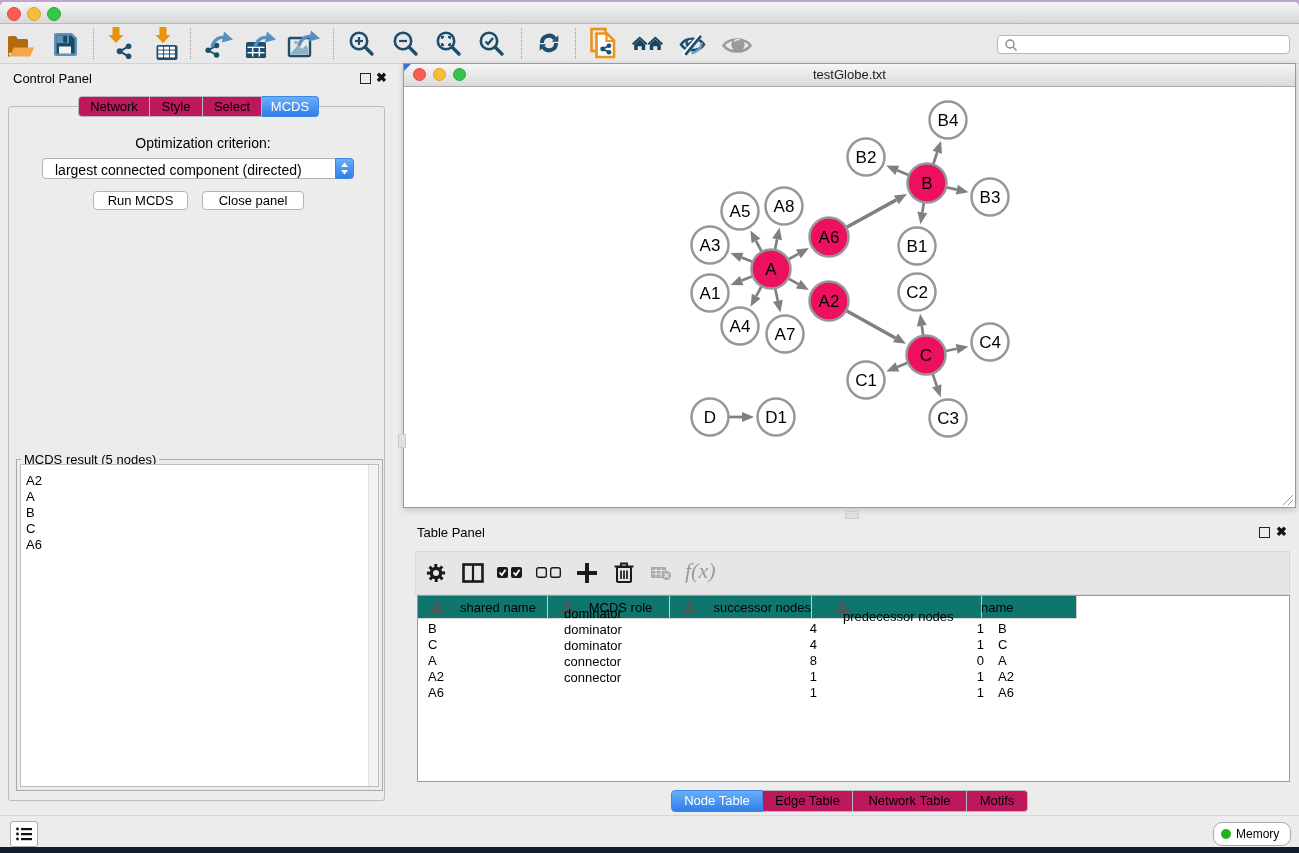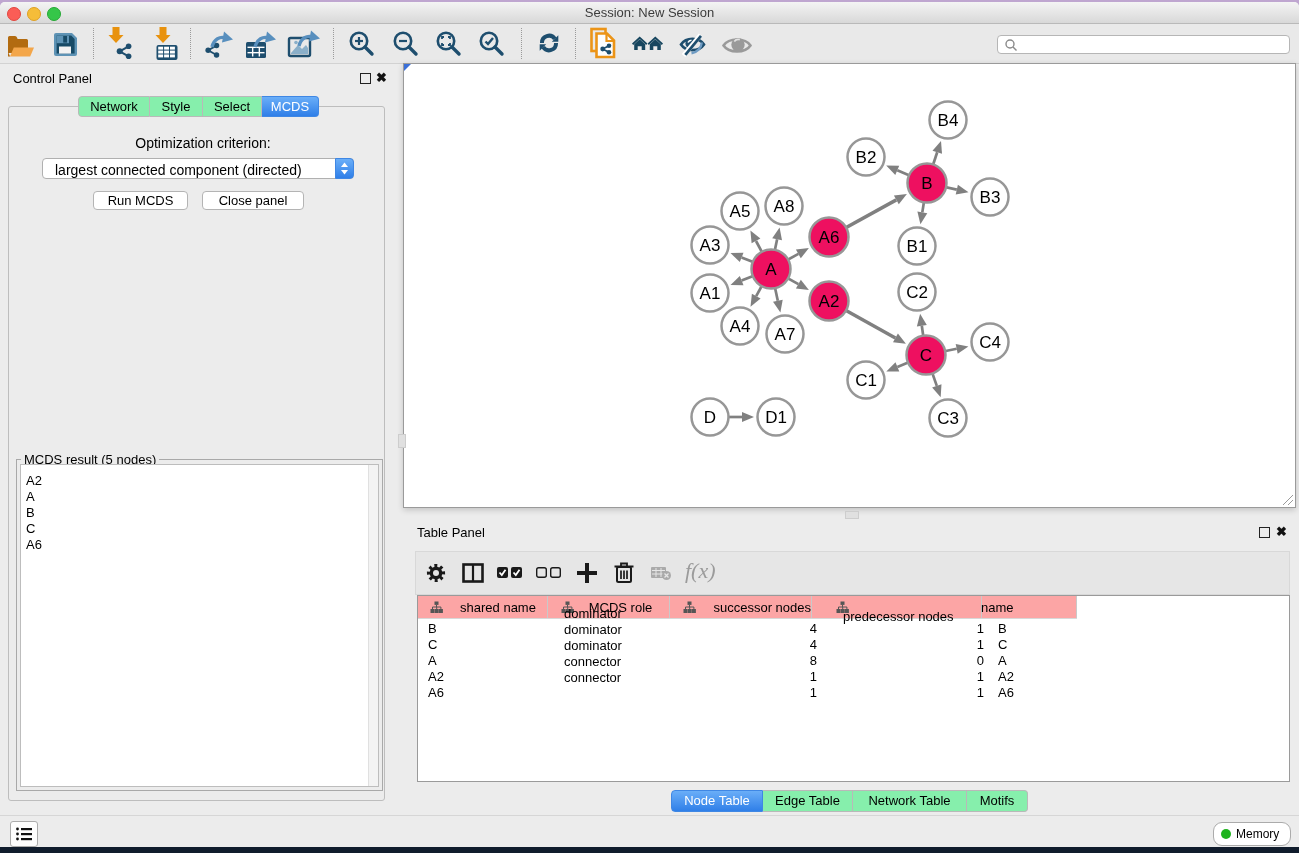--- a/index.html
+++ b/index.html
@@ -4,31 +4,30 @@
 body{width:1299px;height:853px;position:relative;overflow:hidden;background:#bfa6d0;font-family:"Liberation Sans",sans-serif;font-size:13px;color:#000}
 .abs{position:absolute}
 .win{position:absolute;left:0;top:2px;width:1299px;height:845px;background:#ececec;border-radius:5px 5px 0 0}
 .titlebar{position:absolute;left:0;top:2px;width:1299px;height:21px;background:linear-gradient(#f4f4f4,#d8d8d8);border-radius:5px 5px 0 0;border-bottom:1px solid #b9b9b9}
 .tl{position:absolute;top:5px;width:12px;height:12px;border-radius:50%}
 .toolbar{position:absolute;left:0;top:24px;width:1299px;height:39px;background:#e9e9e9;border-bottom:1px solid #d2d2d2}
 .tsep{position:absolute;top:4px;height:31px;width:0;border-left:1px dotted #9a9a9a}
 .ticon{position:absolute;top:3px}
 .sqico{position:absolute;width:9px;height:9px;border:1.5px solid #222}
 .xico{position:absolute;font-size:13px;font-weight:bold;color:#111;line-height:12px}
-.tab{display:inline-block;height:19px;line-height:19px;background:#86efac;border:1px solid #b9b9b9;text-align:center;font-size:13px;vertical-align:top}
+.tab{display:inline-block;height:19px;line-height:19px;background:#be185d;border:1px solid #b9b9b9;text-align:center;font-size:13px;vertical-align:top}
 .btn{position:absolute;background:#fff;border:1px solid #b4b4b4;border-radius:4px;text-align:center;font-size:13px}
 </style></head>
 <body>
 <div class="win"></div>
 
 <div class="titlebar">
  <div class="tl" style="left:7px;background:#fb5d56;border:1px solid #e2463f"></div>
  <div class="tl" style="left:27px;background:#f5bd39;border:1px solid #dfa023"></div>
  <div class="tl" style="left:47px;background:#35c649;border:1px solid #26a835"></div>
- <div class="abs" style="left:0;right:0;top:3px;text-align:center;color:#3c3c3c">Session: New Session</div>
 </div>
 
 <div class="toolbar">
  <div class="tsep" style="left:93px"></div>
  <div class="tsep" style="left:190px"></div>
  <div class="tsep" style="left:333px"></div>
  <div class="tsep" style="left:521px"></div>
  <div class="tsep" style="left:575px"></div>
  <svg class="ticon" width="32" height="32" style="left:4px;top:6px">
       <path d="M4 23 L4 7.5 Q4 6 5.5 6 L11 6 Q12.5 6 13 7.5 L13.6 9 L22.5 9 Q24 9 24 10.5 L24 23 Z" fill="#b26b10"></path>
@@ -177,20 +176,26 @@
 
 <div class="abs" style="left:16px;top:459px;width:365px;height:330px;border:1px solid #a9a9a9">
   <div class="abs" style="left:4px;top:-8px;background:#ececec;padding:0 3px;font-size:13px">MCDS result (5 nodes)</div>
   <div class="abs" style="left:3px;top:4px;right:3px;bottom:3px;background:#fff;border:1px solid #bdbdbd">
     <div style="padding:8px 0 0 5px;line-height:16px;font-size:13px">A2<br>A<br>B<br>C<br>A6</div>
     <div class="abs" style="right:0;top:0;bottom:0;width:9px;background:#f3f3f3;border-left:1px solid #e0e0e0"></div>
   </div>
 </div>
 
 <div class="abs" style="left:403px;top:63px;width:893px;height:445px;background:#fff;border:1px solid #9a9a9a;box-sizing:border-box;box-shadow:0 2px 6px rgba(0,0,0,0.18)">
+ <div class="abs" style="left:0;top:0;width:891px;height:22px;background:linear-gradient(#f6f6f6,#dadada);border-bottom:1px solid #ababab">
+  <div class="tl" style="left:9px;top:4px;width:11px;height:11px;background:#fb5d56;border:1px solid #e2463f"></div>
+  <div class="tl" style="left:29px;top:4px;width:11px;height:11px;background:#f5bd39;border:1px solid #dfa023"></div>
+  <div class="tl" style="left:49px;top:4px;width:11px;height:11px;background:#35c649;border:1px solid #26a835"></div>
+  <div class="abs" style="left:0;right:0;top:3px;text-align:center;color:#222">testGlobe.txt</div>
+ </div>
  <svg width="10" height="10" style="position:absolute;left:0;top:0">
       <path d="M0 0 L10 0 L0 10 Z" fill="#3a6fd8" opacity="0.0"></path>
       <path d="M0 0 L7 0 L0 7 Z" fill="#3a6fd8"></path>
     </svg>
  <svg width="14" height="14" style="position:absolute;right:1px;bottom:1px">
       <line x1="13" y1="3" x2="3" y2="13" stroke="#9a9a9a" stroke-width="1"></line>
       <line x1="13" y1="8" x2="8" y2="13" stroke="#9a9a9a" stroke-width="1"></line>
     </svg>
 </div>
 <svg width="892" height="421" style="position:absolute;left:404px;top:86px" font-family="Liberation Sans, sans-serif">
@@ -319,21 +324,21 @@
     <line x1="2" y1="11" x2="15" y2="11" stroke="#e6e6e6" stroke-width="1"></line>
     <line x1="6" y1="5" x2="6" y2="14" stroke="#e6e6e6" stroke-width="1"></line>
     <line x1="11" y1="5" x2="11" y2="14" stroke="#e6e6e6" stroke-width="1"></line>
     <circle cx="16.5" cy="12.5" r="4.5" fill="#aaa"></circle>
     <path d="M14.5 10.5 L18.5 14.5 M18.5 10.5 L14.5 14.5" stroke="#e6e6e6" stroke-width="1.3"></path>
   </svg>
  <div class="abs" style="left:685px;top:558px;font-family:'Liberation Serif',serif;font-style:italic;font-size:22px;color:#9b9b9b">f(x)</div>
 
 <div class="abs" style="left:417px;top:595px;width:871px;height:185px;background:#fff;border:1px solid #9a9a9a">
 
-  <div class="abs" style="left:0;top:0;width:659px;height:22px;background:#fca5a5;border-bottom:1px solid #d8d8d8">
+  <div class="abs" style="left:0;top:0;width:659px;height:22px;background:#0f766e;border-bottom:1px solid #d8d8d8">
     <div class="abs" style="left:129px;top:0;width:0;height:22px;border-left:1px solid #c9c9c9"></div>
     <div class="abs" style="left:251px;top:0;width:0;height:22px;border-left:1px solid #c9c9c9"></div>
     <div class="abs" style="left:393px;top:0;width:0;height:22px;border-left:1px solid #c9c9c9"></div>
     <div class="abs" style="left:563px;top:0;width:0;height:22px;border-left:1px solid #c9c9c9"></div>
     <div class="abs" style="left:658px;top:0;width:0;height:22px;border-left:1px solid #c9c9c9"></div>
     <svg class="abs" width="13" height="13" style="left:12px;top:5px">
         <rect x="4.5" y="0.5" width="4" height="3.4" fill="#555"></rect>
         <rect x="0.5" y="8" width="4" height="4" fill="#555"></rect>
         <rect x="4.7" y="8" width="4" height="4" fill="#555"></rect>
         <rect x="8.9" y="8" width="4" height="4" fill="#555"></rect>

